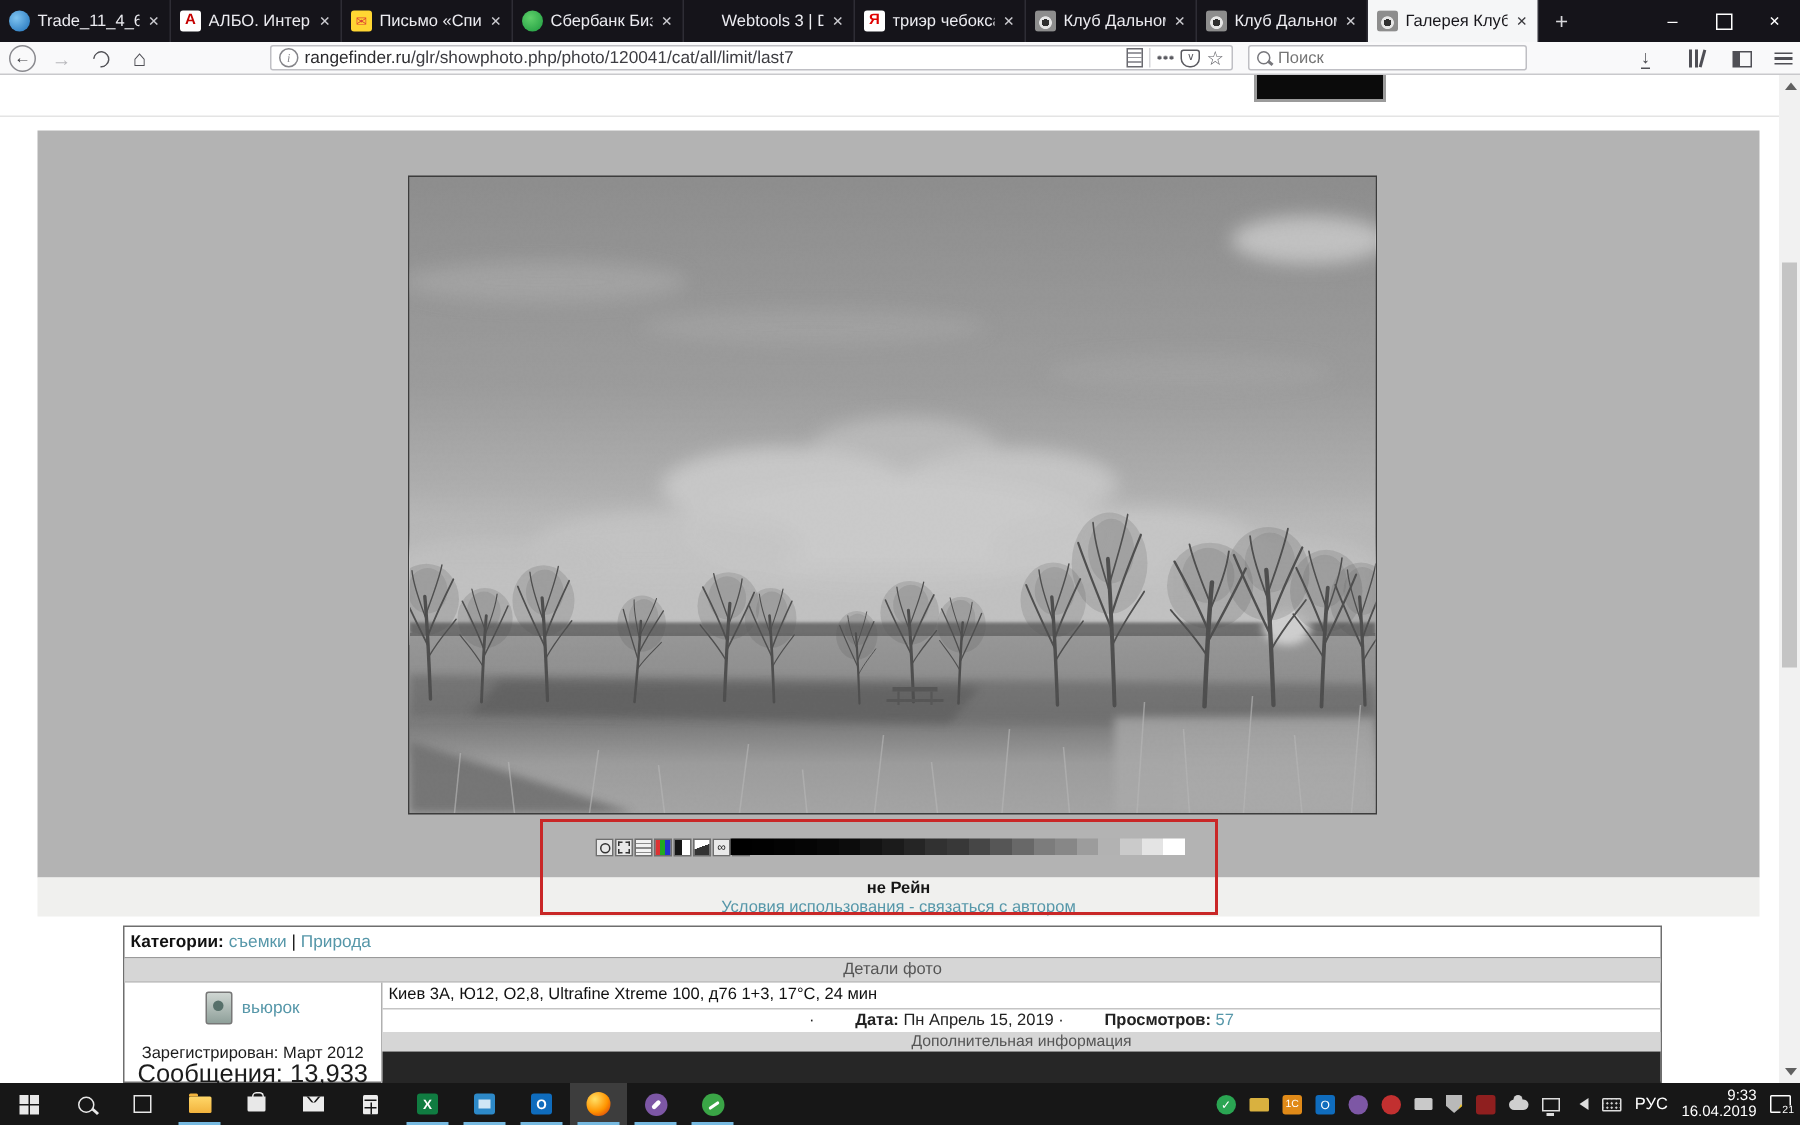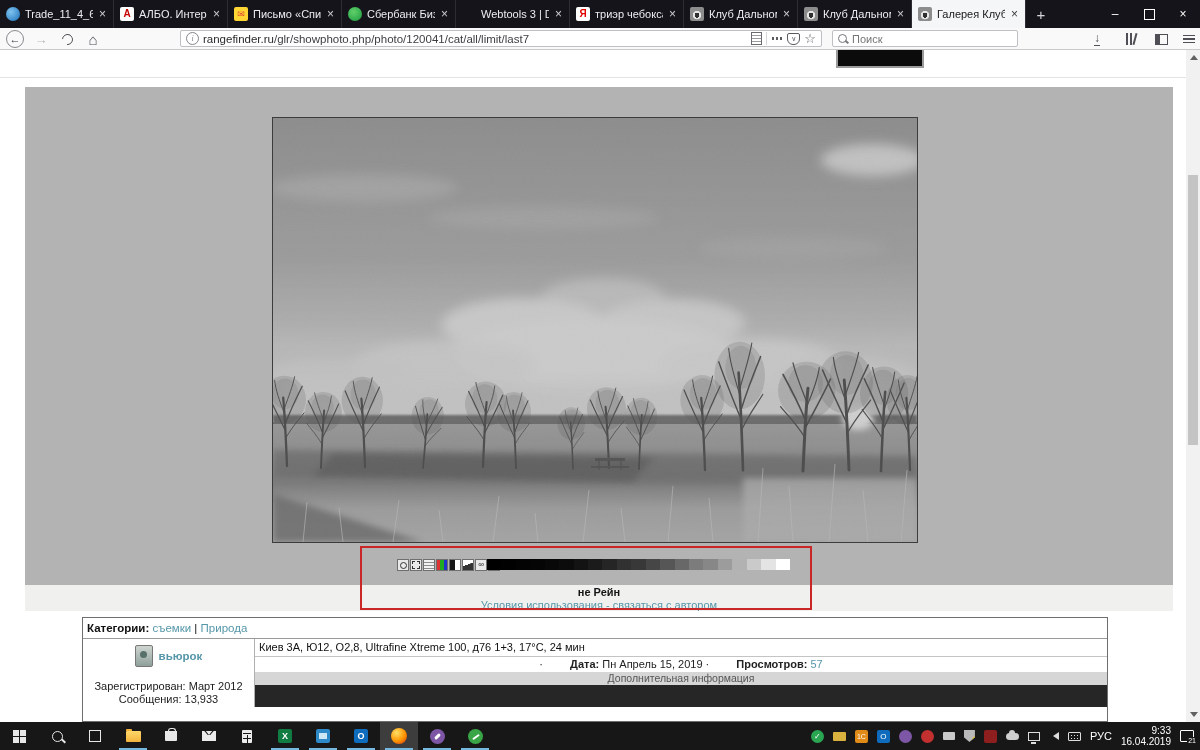--- a/index.html
+++ b/index.html
@@ -90,23 +90,23 @@
   .cat-table{position:absolute;left:82px;top:567px;width:1026px;height:105px;border:1px solid #6e6e6e;background:#fff;box-sizing:border-box;font-size:11.5px;}
   .cat-row{height:20px;line-height:20px;padding-left:4px;border-bottom:1px solid #9a9a9a;color:#111;}
   .cat-row b{font-weight:bold;margin-top:44px;}
   .lnk{color:#5697a9;text-decoration:none;}
   .hdr-row{height:15px;line-height:15px;background:#d6d6d6;color:#555;text-align:center;font-size:11px;border-bottom:1px solid #c0c0c0;}
   .body-row{display:flex;height:68px;}
   .left-col{width:172px;border-right:1px solid #b0b0b0;box-sizing:border-box;text-align:center;}
   .user-line{margin-top:6px;display:flex;align-items:center;justify-content:center;gap:6px;}
   .user-ico{width:16px;height:20px;background:linear-gradient(#cfd6d2,#8fa09a);border:1px solid #777;border-radius:2px;position:relative;}
   .user-ico::after{content:"";position:absolute;left:4px;top:5px;width:7px;height:7px;border-radius:50%;background:#57706a;}
-  .user-name{color:#5697a9;font-weight:bold;}
+  .user-name{color:#5697a9;}
   .reg-line{margin-top:13px;font-size:11px;color:#1c1c1c;line-height:13px;}
-  .msg-line{font-size:11px;color:#1c1c1c;line-height:13px;}
+  .msg-line{font-size:17px;color:#1c1c1c;line-height:13px;}
   .right-col{flex:1;display:flex;flex-direction:column;}
   .r-info{height:17px;line-height:17px;padding-left:4px;font-size:11px;color:#111;border-bottom:1px solid #c4c4c4;}
   .r-meta{height:15px;line-height:15px;text-align:center;font-size:11px;color:#222;}
   .r-meta b{font-weight:bold;margin-left:24px;}
   .views-num{color:#5697a9;}
   .r-add{height:13px;line-height:13px;background:#d6d6d6;color:#555;text-align:center;font-size:10.5px;}
   .r-geo{height:16px;line-height:16px;padding-left:4px;font-size:11px;color:#111;}
   .r-dark{flex:1;background:#262626;}
 
   .scrollbar{position:absolute;right:0;top:0;width:14px;height:672px;background:#f1f1f1;}
@@ -408,20 +408,21 @@
 
     <div class="red-box"></div>
 
     <div class="cat-table">
       <div class="cat-row">
         <b>Категории:</b>
         <a class="lnk">съемки</a>
         <span>|</span>
         <a class="lnk">Природа</a>
       </div>
+      <div class="hdr-row">Детали фото</div>
       <div class="body-row">
         <div class="left-col">
           <div class="user-line">
             <span class="user-ico"></span>
             <a class="lnk user-name">вьюрок</a>
           </div>
           <div class="reg-line">Зарегистрирован: Март 2012</div>
           <div class="msg-line">Сообщения: 13,933</div>
         </div>
         <div class="right-col">

